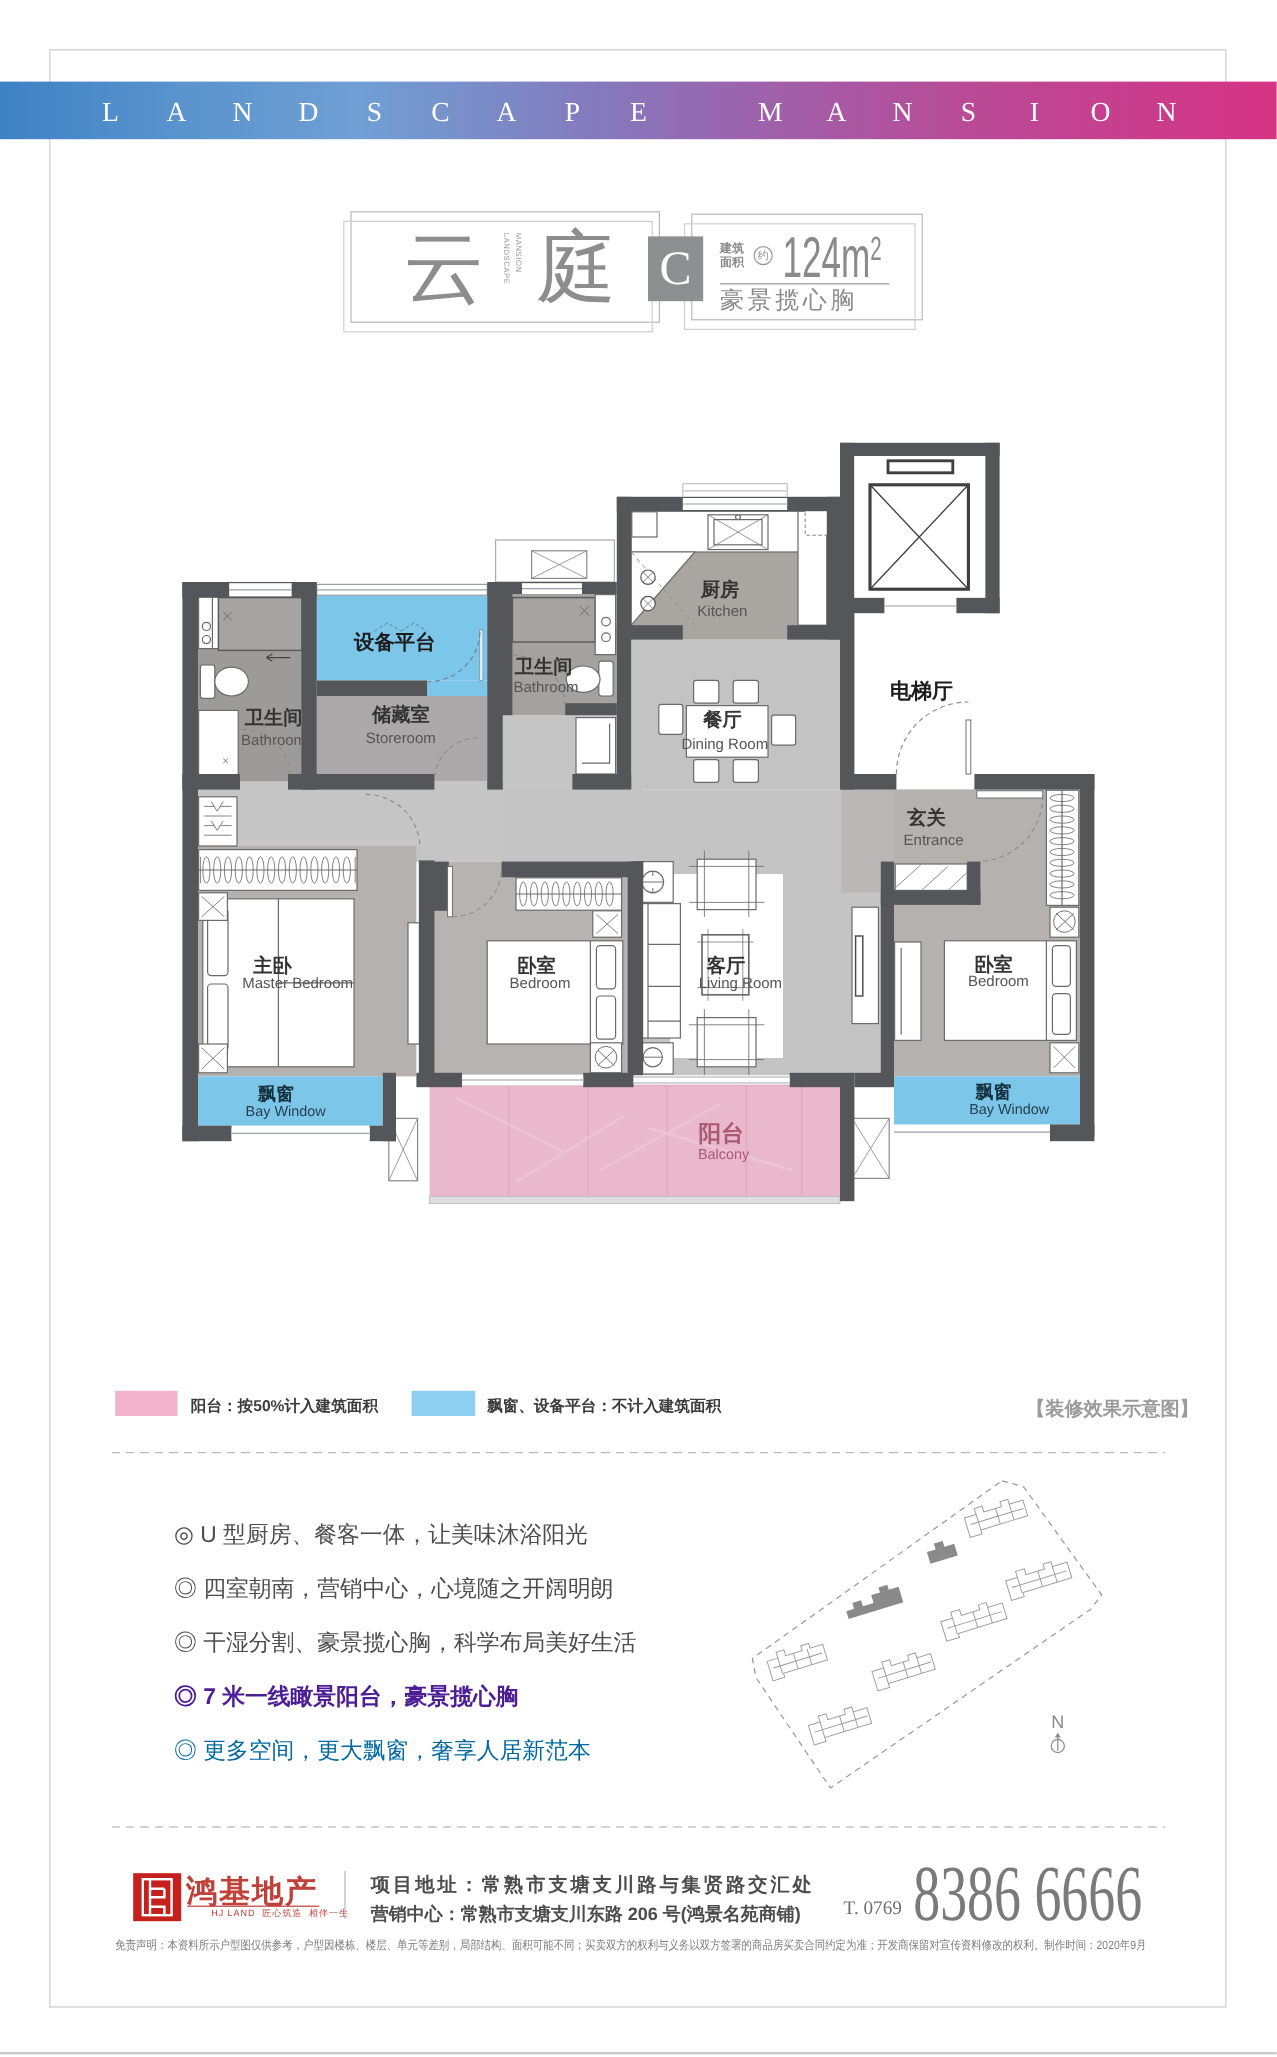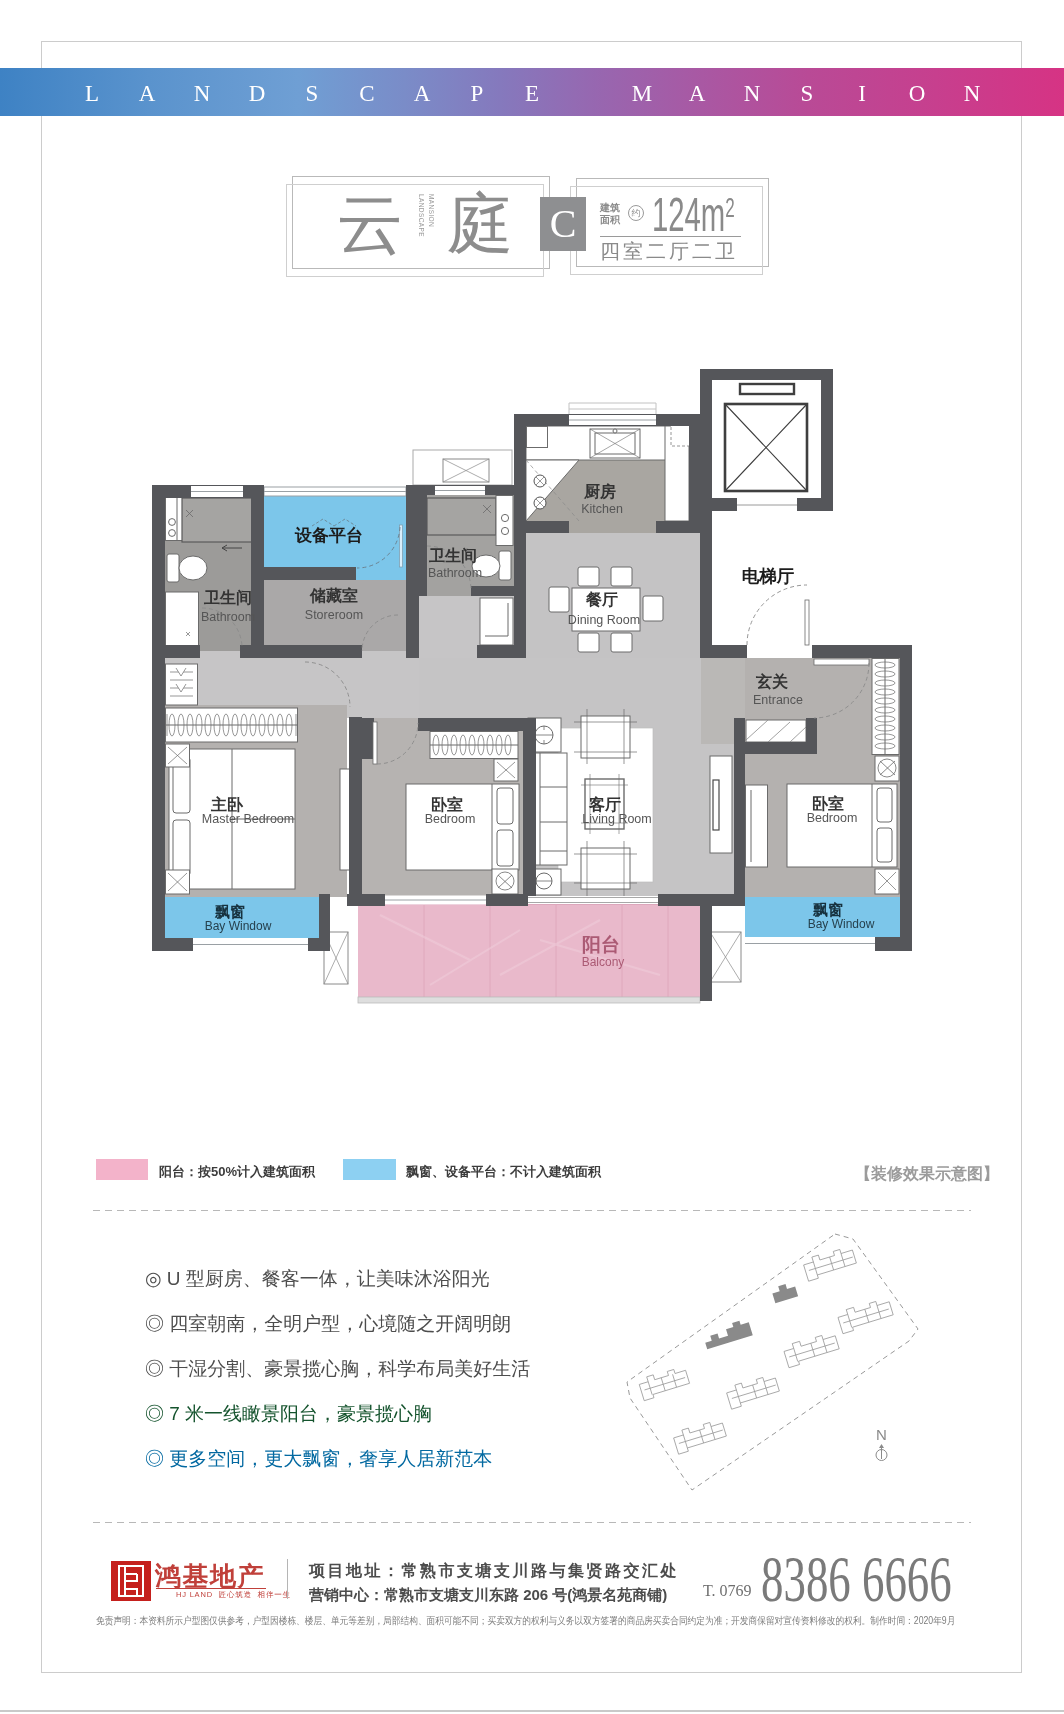--- a/index.html
+++ b/index.html
@@ -58,21 +58,21 @@
 
 <div class="abs" style="left:600px;top:202px;width:22px;height:24px;font-size:10px;line-height:12px;color:#8a8a8a;font-weight:bold;">建筑<br>面积</div>
 
 <div class="abs" style="left:628px;top:205px;width:14px;height:14px;border:1px solid #9a9a9a;border-radius:50%;
      font-size:9px;line-height:14px;text-align:center;color:#8a8a8a;">约</div>
 
 <div class="abs" style="left:652px;top:186px;width:170px;height:44px;font-size:48px;line-height:44px;color:#8a8a8a;transform:scaleX(0.61);transform-origin:0 0;">124m<span style="font-size:28px;vertical-align:14px;">2</span></div>
 
 <div class="abs" style="left:600px;top:236px;width:141px;height:1px;background:#9a9a9a;"></div>
 
-<div class="abs" style="left:600px;top:241px;width:160px;height:20px;font-size:20px;line-height:20px;color:#8a8a8a;letter-spacing:3px;">四室二厅二卫</div>
+<div class="abs" style="left:600px;top:241px;width:160px;height:20px;font-size:20px;line-height:20px;color:#8a8a8a;letter-spacing:3px;">豪景揽心胸</div>
 
 <svg class="abs" style="left:0;top:0;" width="1064" height="1714" viewBox="0 0 1064 1714">
 <g id="plan" stroke-linecap="butt">
 
 <g>
 <rect x="165" y="651" width="371" height="67" fill="#c6c5c6"></rect>
 <rect x="165" y="651" width="182" height="56" fill="#c6c5c6"></rect>
 <rect x="419" y="596" width="107" height="62" fill="#c6c5c6"></rect>
 <rect x="526" y="533" width="174" height="125" fill="#c4c3c4"></rect>
 <rect x="419" y="658" width="326" height="239" fill="#c5c4c5"></rect>
@@ -678,25 +678,25 @@
 
 <div class="abs" style="left:406px;top:1163px;font-size:13px;font-weight:bold;color:#3c3c3c;">飘窗、设备平台：不计入建筑面积</div>
 
 <div class="abs" style="left:855px;top:1164px;font-size:16px;font-weight:bold;color:#9b9b9b;">【装修效果示意图】</div>
 
 <div class="abs" style="left:93px;top:1210px;width:878px;height:1px;
      background:repeating-linear-gradient(90deg,#b8b8b8 0 7px,#ffffff 7px 12px);"></div>
 
 <div class="abs" style="left:145px;top:1266px;font-size:19px;color:#4d4d4d;">◎ U 型厨房、餐客一体，让美味沐浴阳光</div>
 
-<div class="abs" style="left:145px;top:1311px;font-size:19px;color:#4d4d4d;">◎ 四室朝南，全明户型，心境随之开阔明朗</div>
+<div class="abs" style="left:145px;top:1311px;font-size:19px;color:#4d4d4d;">◎ 四室朝南，营销中心，心境随之开阔明朗</div>
 
 <div class="abs" style="left:145px;top:1356px;font-size:19px;color:#4d4d4d;">◎ 干湿分割、豪景揽心胸，科学布局美好生活</div>
 
-<div class="abs" style="left:145px;top:1401px;font-size:19px;color:#14532d;">◎ 7 米一线瞰景阳台，豪景揽心胸</div>
+<div class="abs" style="left:145px;top:1401px;font-size:19px;color:#4c1d95;font-weight:bold;">◎ 7 米一线瞰景阳台，豪景揽心胸</div>
 
 <div class="abs" style="left:145px;top:1446px;font-size:19px;color:#0369a1;">◎ 更多空间，更大飘窗，奢享人居新范本</div>
 
 <div class="abs" style="left:93px;top:1522px;width:878px;height:1px;
      background:repeating-linear-gradient(90deg,#b8b8b8 0 7px,#ffffff 7px 12px);"></div>
 
 <div class="abs" style="left:111px;top:1561px;width:40px;height:40px;background:#c5201d;"></div>
 
 <svg class="abs" style="left:111px;top:1561px;" width="40" height="40" viewBox="0 0 40 40">
   <rect x="8" y="5" width="24" height="30" fill="none" stroke="#ffffff" stroke-width="2"></rect>

